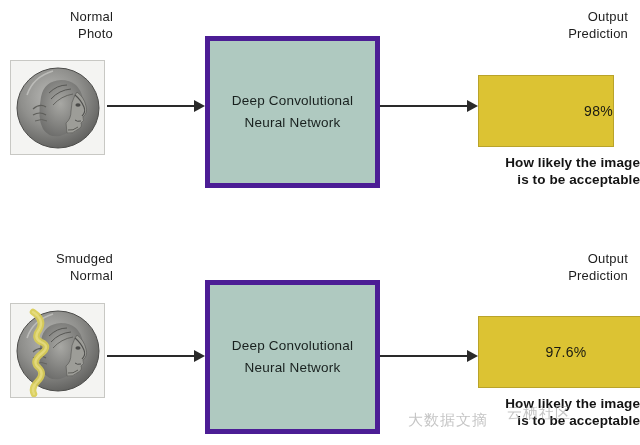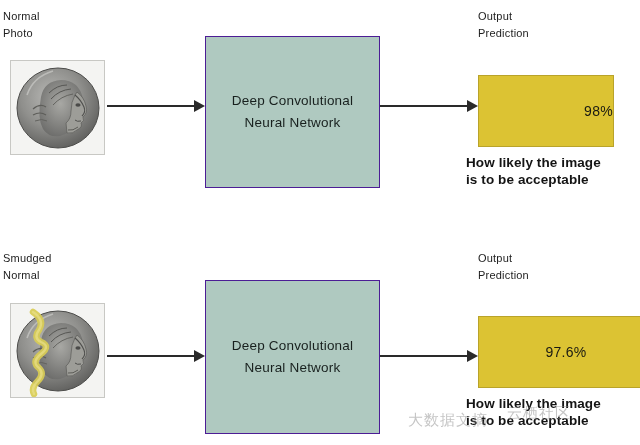--- a/index.html
+++ b/index.html
@@ -16,30 +16,30 @@
     height: 445px;
     background: #ffffff;
     overflow: hidden;
   }
 
   
   .abs { position: absolute; }
 
   
   .caption {
-    text-align: left;
+    text-align: right;
     color: #1d1d1d;
-    font-size: 11px;
+    font-size: 13px;
     line-height: 17px;
     font-weight: 400;
     letter-spacing: 0.2px;
     white-space: pre-line;
   }
   .caption-bold {
-    text-align: left;
+    text-align: right;
     color: #141414;
     font-size: 13.5px;
     line-height: 17px;
     font-weight: 700;
     letter-spacing: 0.1px;
     white-space: pre-line;
   }
 
   
   .photo-frame {
@@ -48,21 +48,21 @@
     background: #f2f2f0;
     border: 1px solid #c8c8c4;
     box-sizing: border-box;
     overflow: hidden;
   }
   .photo-frame svg { display: block; }
 
   
   .proc-box {
     background: #afc9c0;
-    border: 1px solid #4c1d95;
+    border: 5px solid #4c1d95;
     box-sizing: border-box;
     display: flex;
     align-items: center;
     justify-content: center;
   }
   .proc-label {
     text-align: center;
     color: #18201e;
     font-size: 13.5px;
     line-height: 22px;

